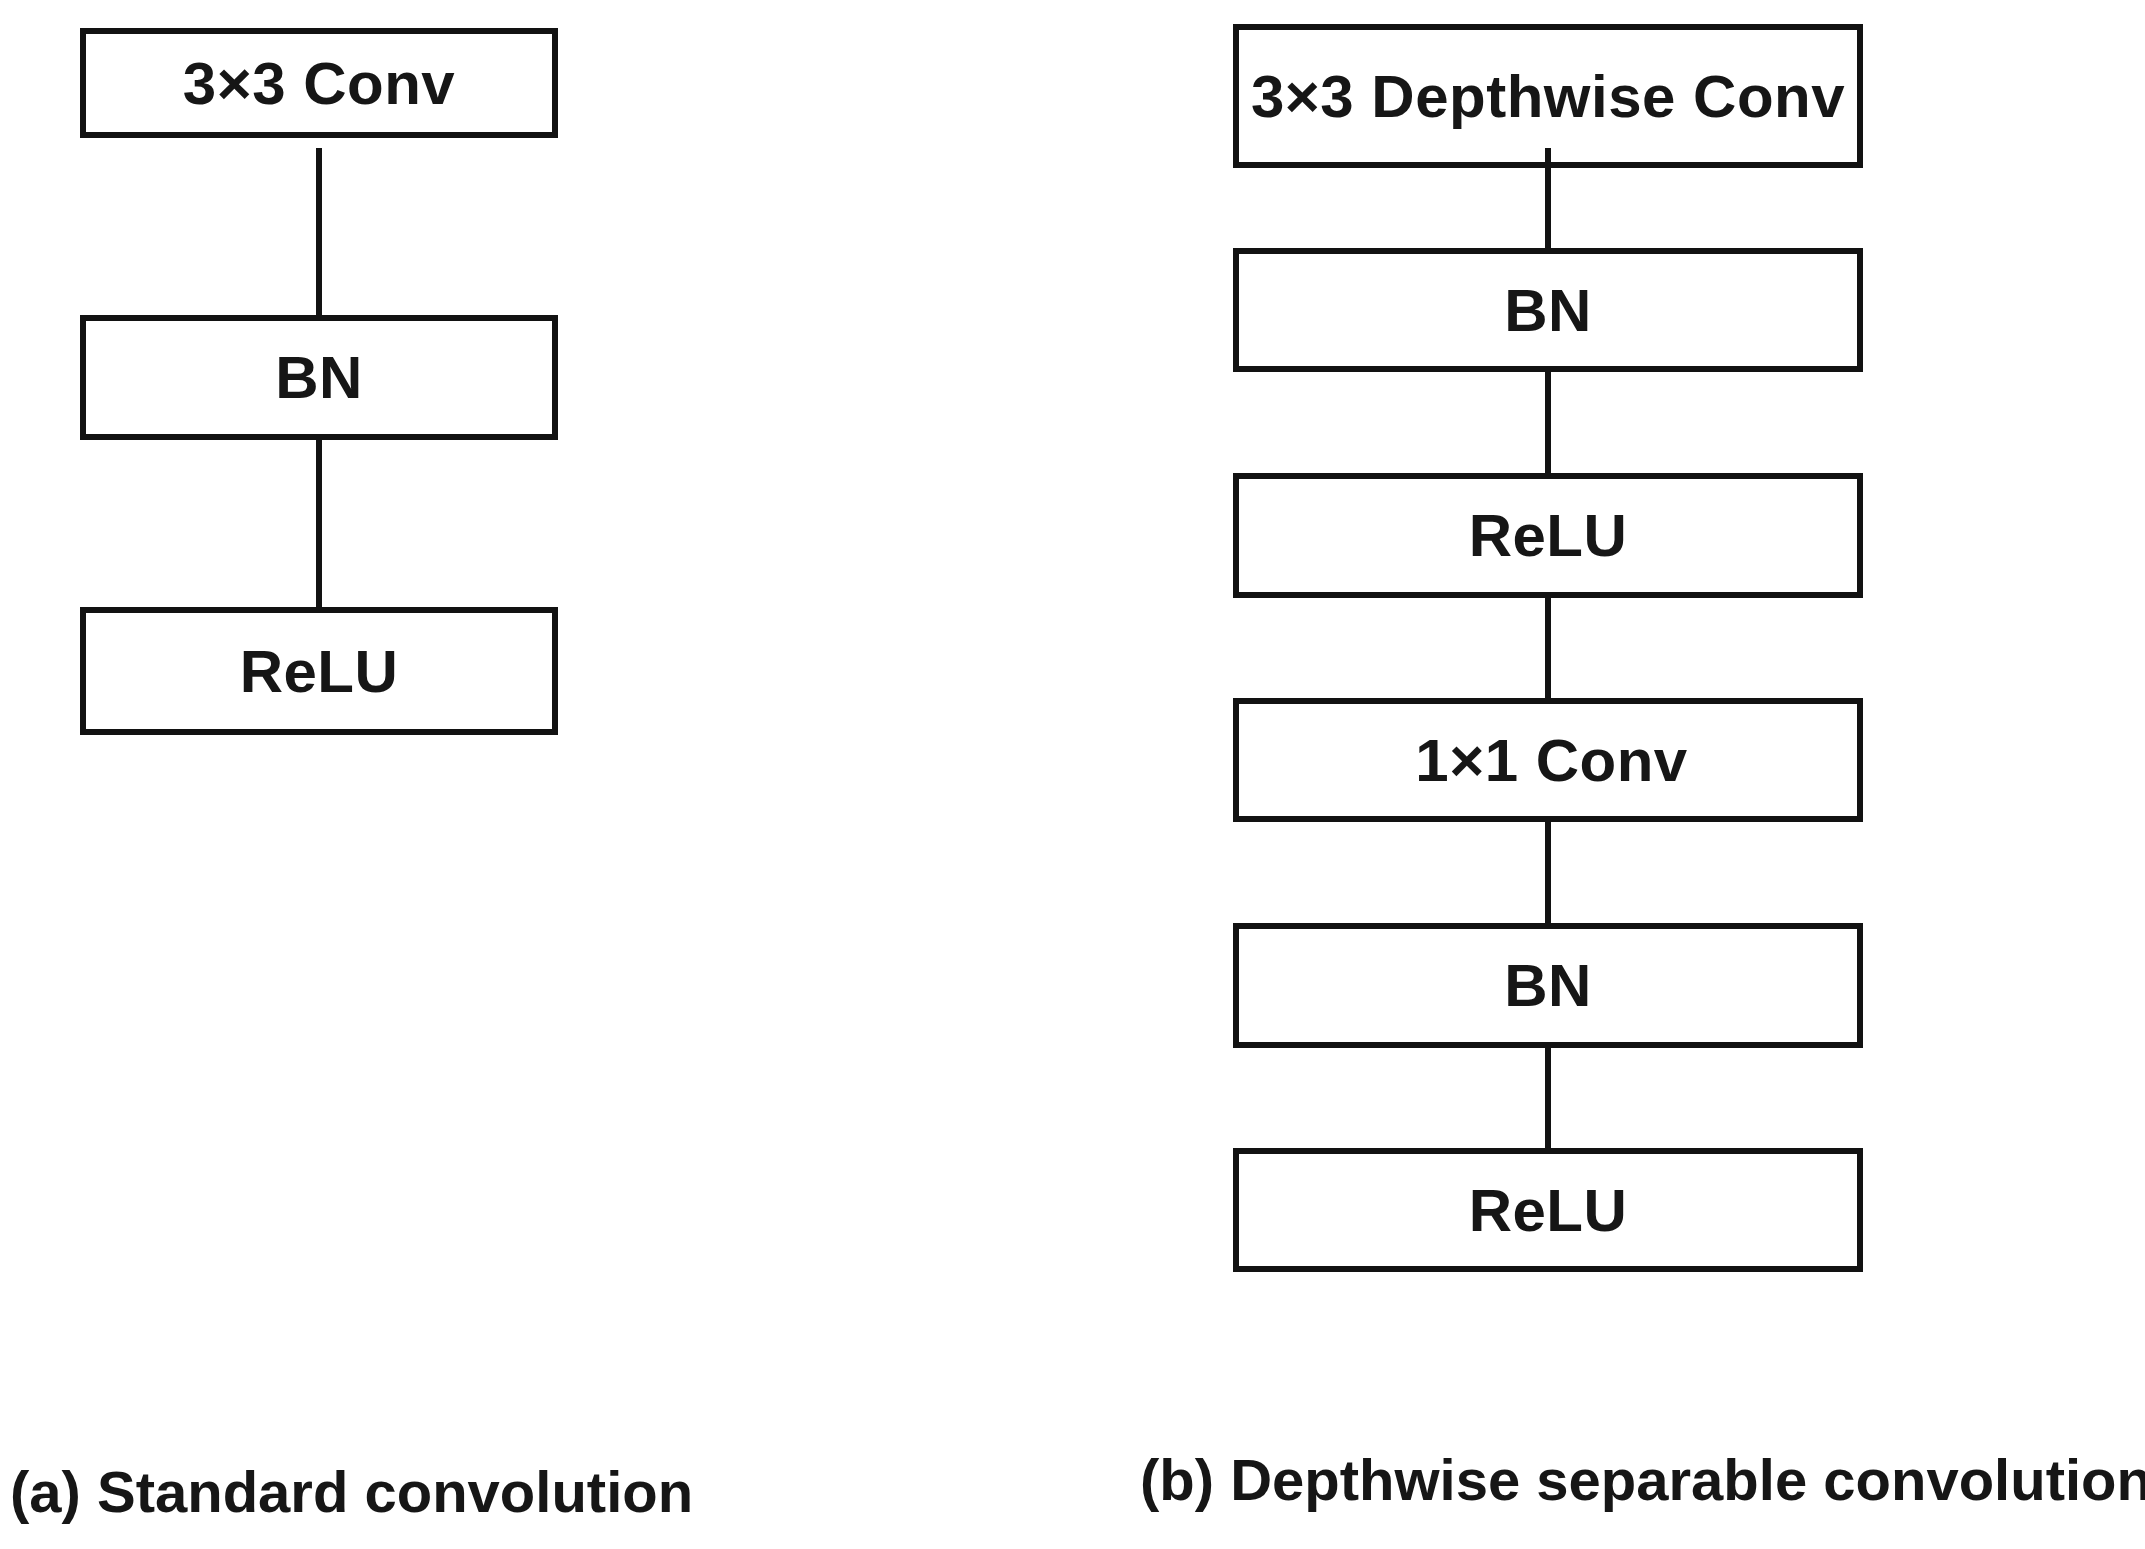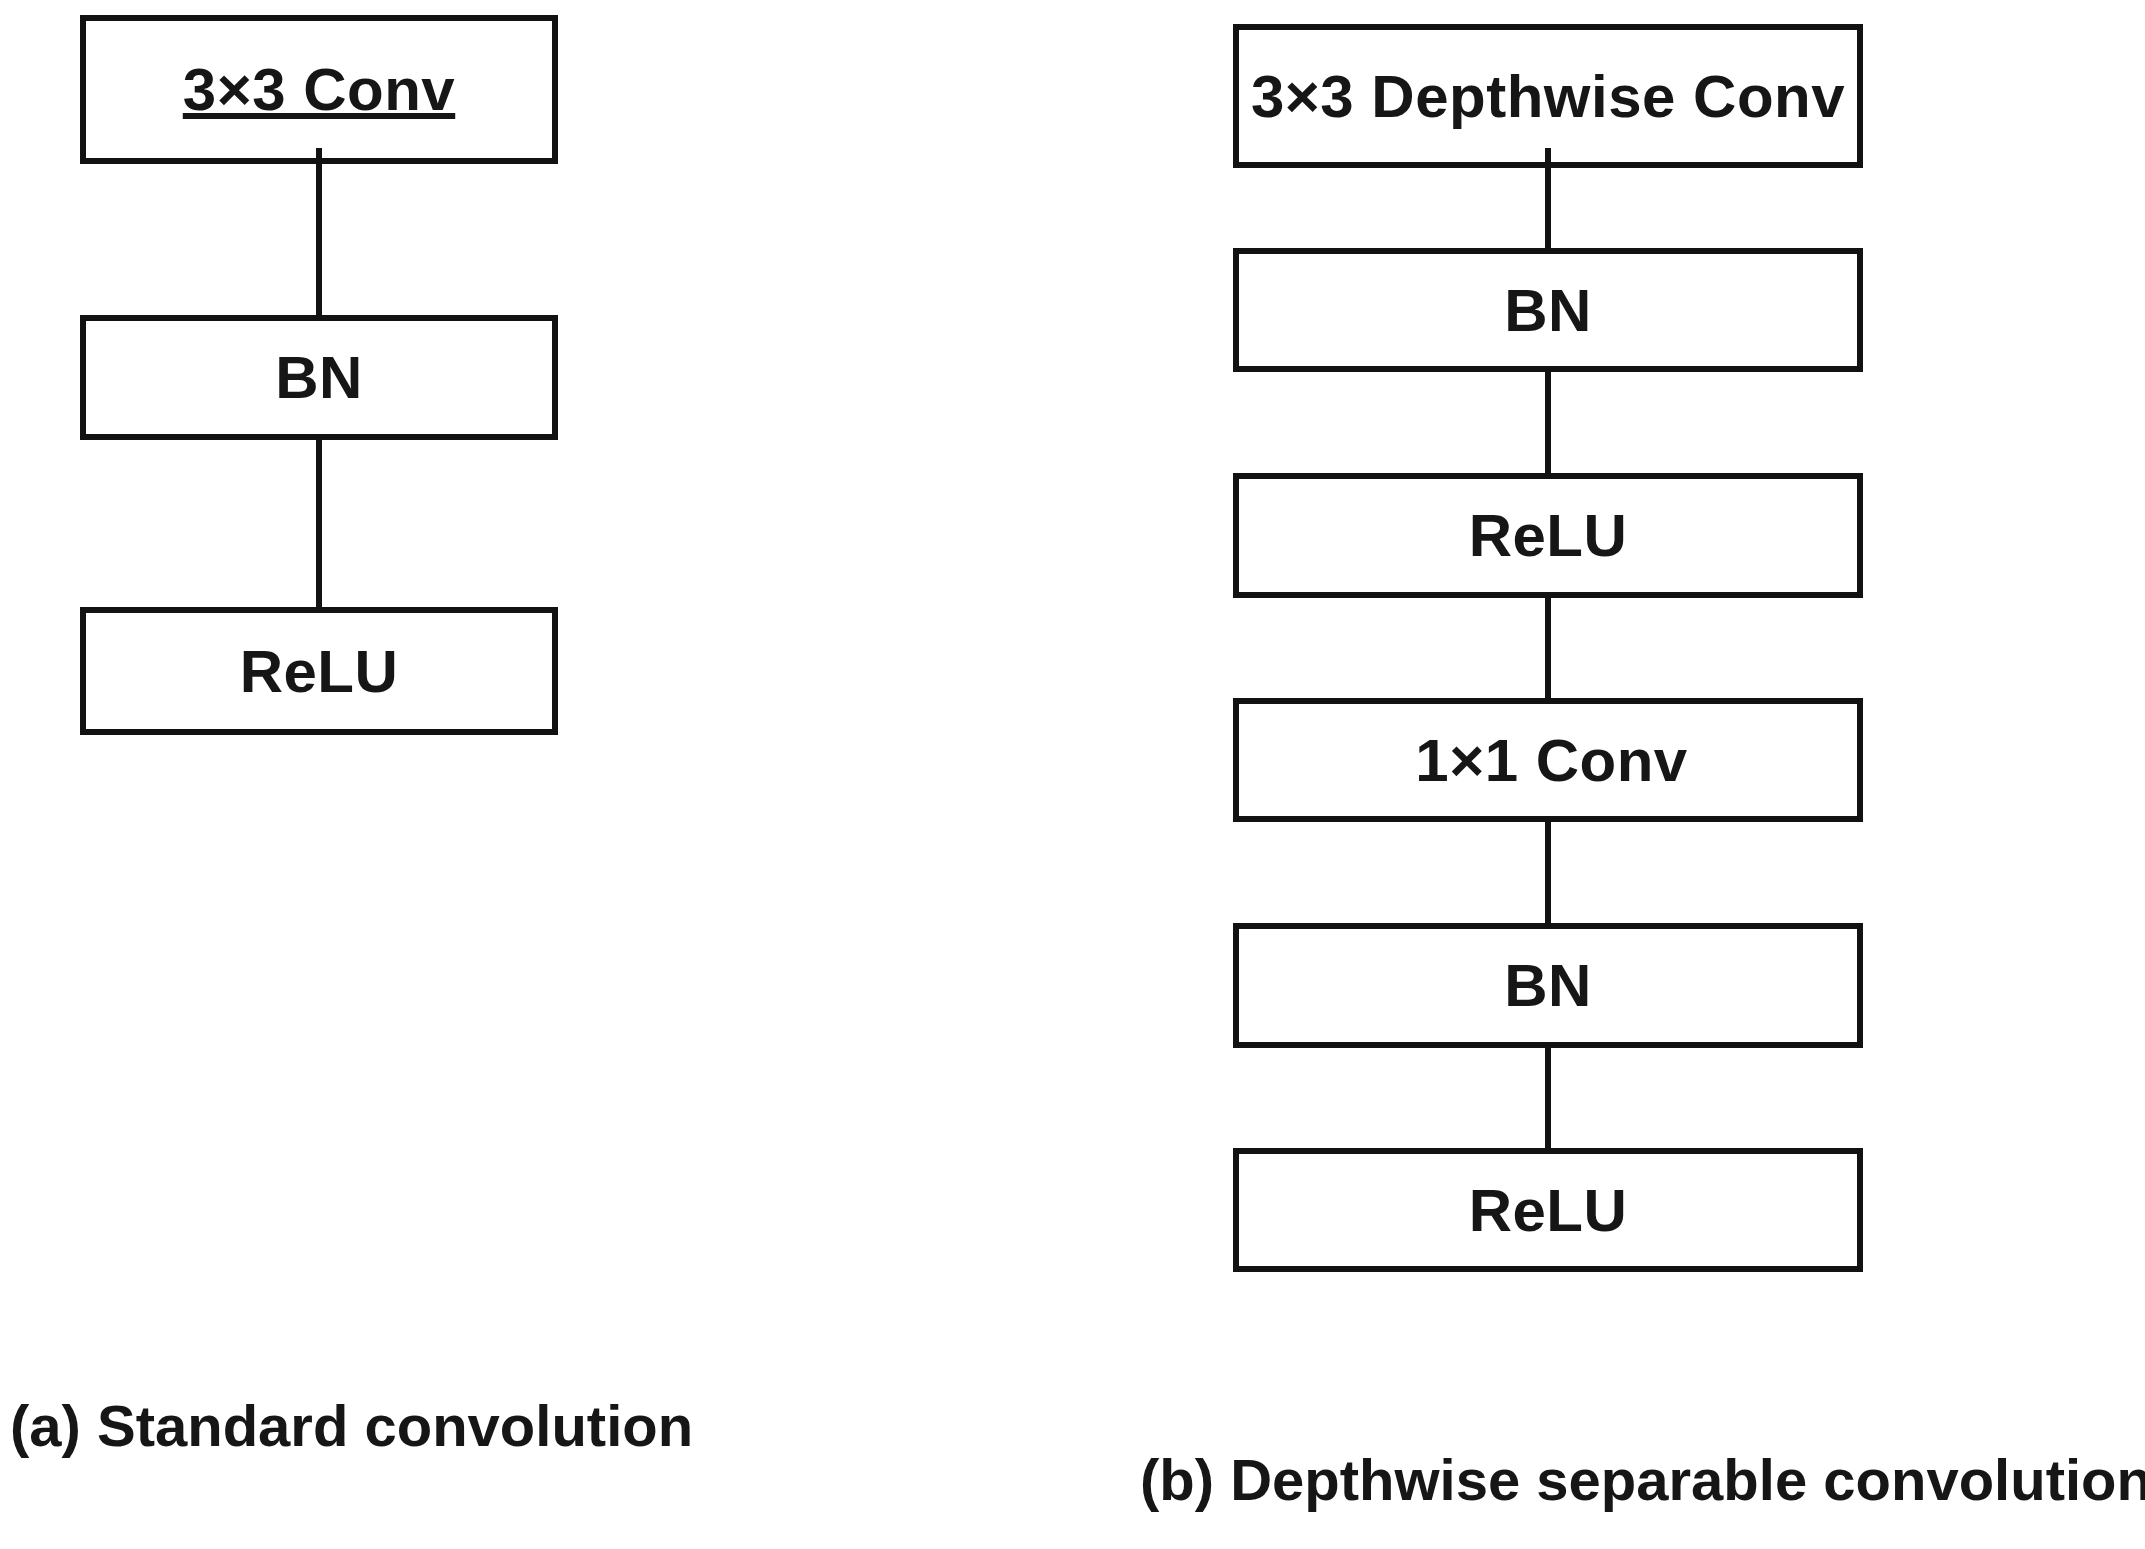--- a/index.html
+++ b/index.html
@@ -37,26 +37,26 @@
   .caption {
     position: absolute;
     font-size: 58px;
     font-weight: 700;
     color: #161616;
     white-space: nowrap;
   }
 
   
   .col-a .flow-box { left: 80px; width: 478px; }
-  .box-a-0 { top: 15px;  height: 149px; text-decoration: underline; }
+  .box-a-0 { top: 28px;  height: 110px; }
   .box-a-1 { top: 315px; height: 125px; }
   .box-a-2 { top: 607px; height: 128px; }
   .conn-a-0 { left: 316px; top: 148px; height: 167px; }
   .conn-a-1 { left: 316px; top: 440px; height: 167px; }
-  .caption-a { left: 10px; top: 1392px; }
+  .caption-a { left: 10px; top: 1458px; }
 
   
   .col-b .flow-box { left: 1233px; width: 630px; }
   .box-b-0 { top: 24px;   height: 144px; }
   .box-b-1 { top: 248px;  height: 124px; }
   .box-b-2 { top: 473px;  height: 125px; }
   .box-b-3 { top: 698px;  height: 124px; padding-left: 7px; }
   .box-b-4 { top: 923px;  height: 125px; }
   .box-b-5 { top: 1148px; height: 124px; }
   .conn-b-0 { left: 1545px; top: 148px;  height: 100px; }

